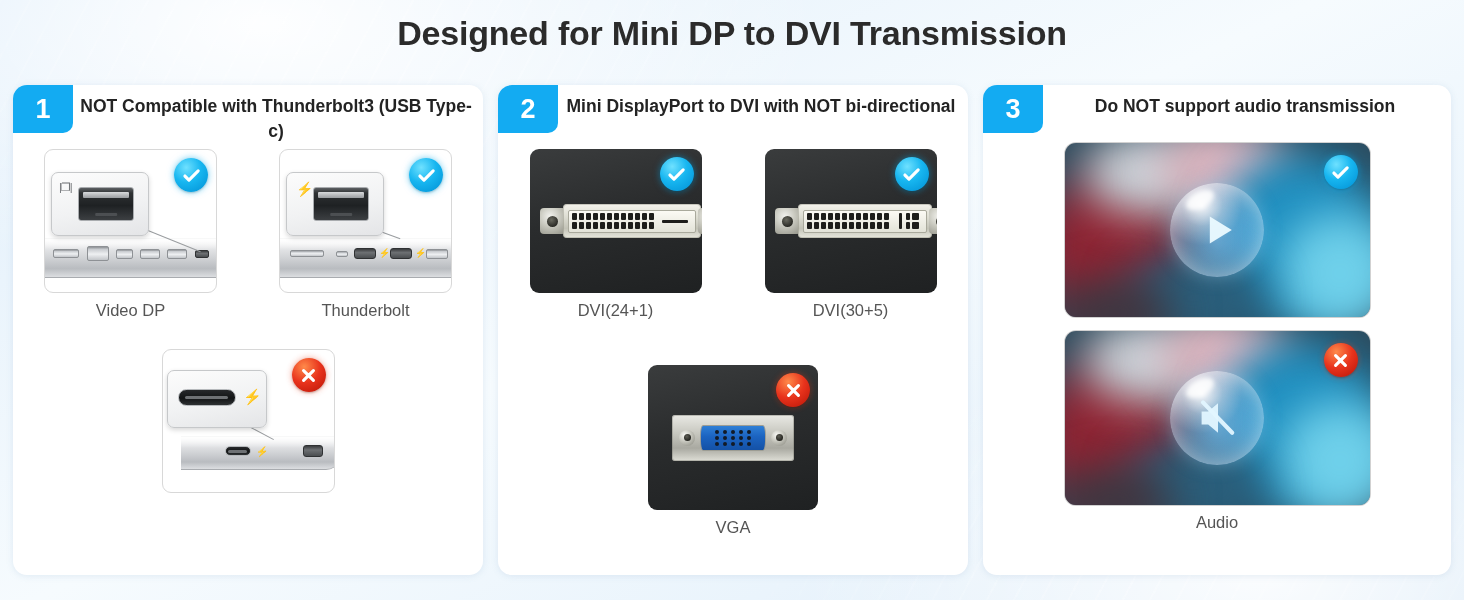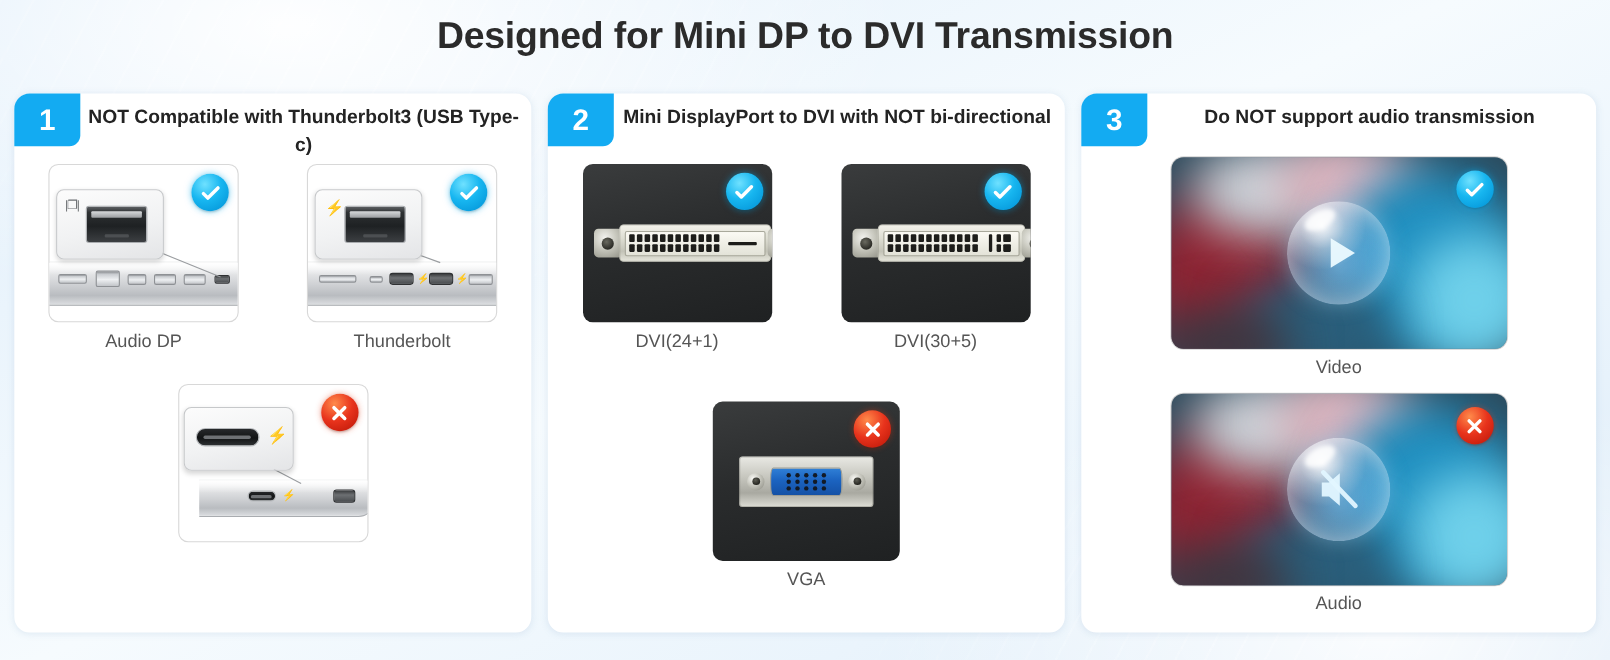--- a/index.html
+++ b/index.html
@@ -432,21 +432,21 @@
               <div class="disp-glyph" style="left:7px; top:9px;">|❐|</div>
               <div class="mdp-port" style="left:26px; top:14px; width:56px; height:34px;"></div>
             </div>
           </div>
           <div class="status ok" style="top:8px; right:8px;">
             <svg viewBox="0 0 24 24">
                 <path d="M4.5 12.6l4.6 4.6L19.6 6.7" fill="none" stroke="#fff" stroke-width="3.6" stroke-linecap="round" stroke-linejoin="round"></path>
               </svg>
           </div>
         </div>
-        <div class="fig-cap">Audio DP</div>
+        <div class="fig-cap">Video DP</div>
       </div>
 
       <div class="p1-col">
         <div class="thumb thumb-laptop p1-thumb">
           <div class="laptop-scene">
             <div class="chassis" style="top:88px;"></div>
             <div class="chassis-shadow" style="top:88px;"></div>
             <div class="port" style="left:10px; top:100px; width:34px; height:7px;"></div>
             <div class="port" style="left:56px; top:101px; width:12px; height:6px;"></div>
             <div class="port dark" style="left:74px; top:98px; width:22px; height:11px; border-radius:3px;"></div>
@@ -674,21 +674,20 @@
             <svg viewBox="0 0 24 24">
                 <path d="M8.4 5.3l11 6.7-11 6.7z" fill="rgba(235,250,255,0.95)"></path>
               </svg>
           </div>
           <div class="status ok" style="top:12px; right:12px;">
             <svg viewBox="0 0 24 24">
                 <path d="M4.5 12.6l4.6 4.6L19.6 6.7" fill="none" stroke="#fff" stroke-width="3.6" stroke-linecap="round" stroke-linejoin="round"></path>
               </svg>
           </div>
         </div>
-        <div class="p3-cap">Video</div>
       </div>
 
       <div style="margin-top:14px;">
         <div class="thumb thumb-media p3-thumb">
           <div class="media-bg">
             <div class="blob" style="left:-30px; top:30px; width:150px; height:150px; background:#8e2433;"></div>
             <div class="blob" style="left:20px; top:-10px; width:120px; height:80px; background:#cfd6dc;"></div>
             <div class="blob" style="left:95px; top:-20px; width:130px; height:90px; background:#e3b8c2;"></div>
             <div class="blob" style="left:150px; top:10px; width:170px; height:170px; background:#1f8fc0;"></div>
             <div class="blob" style="left:215px; top:70px; width:120px; height:120px; background:#6fd0ea;"></div>

